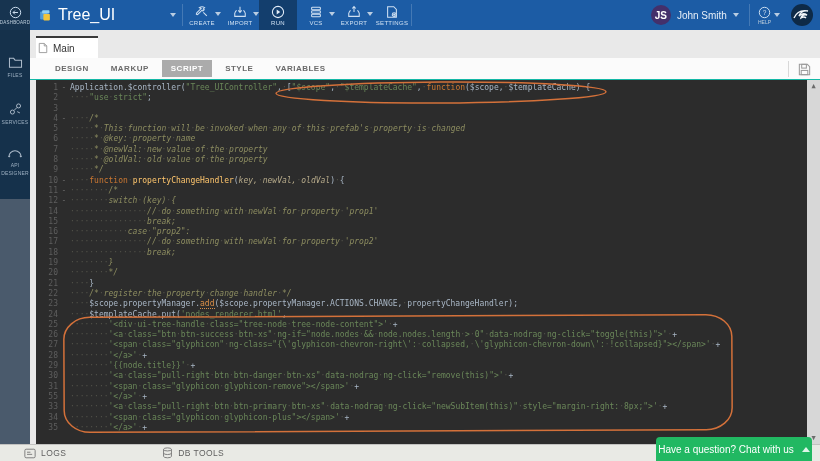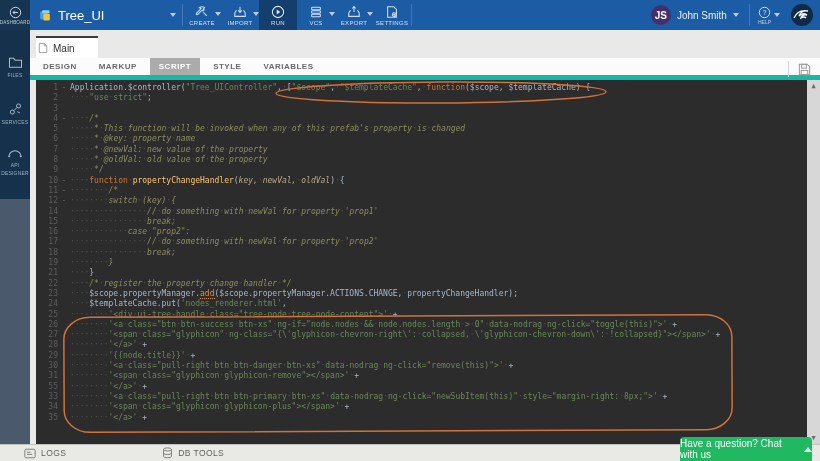--- a/index.html
+++ b/index.html
@@ -6,21 +6,21 @@
   html,body { width:820px; height:461px; overflow:hidden; }
   body { font-family:"Liberation Sans", sans-serif; position:relative; background:#e9e9e9; }
 
   
   .topbar { position:absolute; top:0; left:0; width:820px; height:30px;
             background:#1c5ca5; display:flex; align-items:stretch; color:#d7e5f4; z-index:10; }
   .dash-block { width:30px; background:#173450; display:flex; flex-direction:column;
                 align-items:center; justify-content:center; gap:1px; cursor:pointer; }
   .dash-block .lbl { font-size:4.5px; color:#bfcfdd; letter-spacing:.2px; }
   .project-block { display:flex; align-items:center; gap:6px; padding:0 8px; width:152px; position:relative; cursor:pointer; }
-  .project-name { font-size:13px; color:#fff; }
+  .project-name { font-size:16px; color:#fff; }
   .caret { width:0; height:0; border-left:3.5px solid transparent; border-right:3.5px solid transparent;
            border-top:4px solid #b9cde2; display:inline-block; }
   .project-block .caret { position:absolute; right:6px; }
   .tb-div { width:1px; background:rgba(255,255,255,.18); margin:4px 0; }
   .menu-item { width:38px; display:flex; flex-direction:column; align-items:center;
                justify-content:center; gap:1px; position:relative; cursor:pointer; }
   .menu-item .lbl { font-size:6px; color:#cfe0f2; letter-spacing:.3px; }
   .menu-item .caret { position:absolute; right:0px; top:12px; }
   .menu-item.active { background:#133e6d; }
   .tb-spacer { flex:1; }
@@ -41,22 +41,22 @@
                margin-bottom:22px; cursor:pointer; width:30px; }
   .side-item .lbl { font-size:5px; color:#9db0c2; text-align:center; line-height:1.5; letter-spacing:.2px; }
   .side-rest { flex:1; background:#4a5a6c; }
 
   
   .content { position:absolute; left:30px; top:30px; right:0; bottom:17px; background:#e9e9e9; }
   .tabrow { height:28px; display:flex; align-items:flex-end; padding-left:6px; }
   .tab { background:#fff; border-top:2px solid #3a3a3a; height:22px; min-width:62px;
          display:flex; align-items:center; gap:5px; padding:0 2px; cursor:pointer; }
   .tab .lbl { font-size:10px; color:#333; }
-  .subtabrow { height:22px; background:#fbfbfb; border-bottom:5px solid #14b8a6;
-               display:flex; align-items:center; padding-left:4px; position:relative; }
+  .subtabrow { height:22px; background:#fbfbfb; border-bottom:1px solid #14b8a6;
+               display:flex; align-items:center; padding-left:16px; position:relative; }
   .subtab { font-size:8px; font-weight:bold; color:#6a6a6a; letter-spacing:.5px;
             padding:4px 9px; margin-right:4px; cursor:pointer; }
   .subtab.active { background:#ababab; color:#fff; }
   .save-wrap { position:absolute; right:8px; top:0; height:22px; display:flex; align-items:center;
                gap:8px; }
   .save-div { width:1px; height:16px; background:#d8d8d8; }
 
   
   .editor { position:absolute; left:6px; right:13px; top:50px; bottom:0;
             background:#2c2c2c; overflow:hidden; font-family:"DejaVu Sans Mono", monospace;
@@ -82,21 +82,21 @@
 
   
   .bottombar { position:absolute; left:0; right:0; bottom:0; height:17px; background:#e9eae5;
                border-top:1px solid #c2c2c0; display:flex; align-items:center; gap:0; z-index:20; }
   .bb-item { display:flex; align-items:center; gap:5px; cursor:pointer; }
   .bb-item .lbl { font-size:8.5px; color:#5f5f5f; letter-spacing:.4px; }
   .bb-logs { margin-left:24px; }
   .bb-db { margin-left:96px; }
 
   
-  .chat-btn { position:absolute; right:8px; bottom:0; width:132px; height:24px; background:#21b862;
+  .chat-btn { position:absolute; right:8px; bottom:0; width:156px; height:24px; background:#21b862;
               border-radius:4px 4px 0 0; display:flex; align-items:center; justify-content:center;
               gap:8px; z-index:40; cursor:pointer; }
   .chat-btn .lbl { color:#fff; font-size:10px; }
   .chat-chevron { width:0; height:0; border-left:4px solid transparent; border-right:4px solid transparent;
                   border-bottom:5px solid #dff5e8; }
 
   
   .annotations { position:absolute; left:0; top:0; z-index:50; pointer-events:none; }
   .annotations * { fill:none; stroke:#d4713a; stroke-width:1.5; }
 
@@ -294,20 +294,21 @@
         <div class="code-line"><span class="gutter-num">9</span><span class="gutter-fold"></span><span class="code-text"><span class="ws">·····</span><span class="sg-c">*/</span></span></div>
         <div class="code-line"><span class="gutter-num">10</span><span class="gutter-fold">-</span><span class="code-text"><span class="ws">····</span><span class="sg-k">function</span><span class="ws">·</span><span class="sg-f">propertyChangeHandler</span><span class="sg-p">(</span><span class="sg-i">key,</span><span class="ws">·</span><span class="sg-i">newVal,</span><span class="ws">·</span><span class="sg-i">oldVal</span><span class="sg-p">)</span><span class="ws">·</span><span class="sg-p">{</span></span></div>
         <div class="code-line"><span class="gutter-num">11</span><span class="gutter-fold">-</span><span class="code-text"><span class="ws">········</span><span class="sg-c">/*</span></span></div>
         <div class="code-line"><span class="gutter-num">12</span><span class="gutter-fold">-</span><span class="code-text"><span class="ws">········</span><span class="sg-c">switch</span><span class="ws">·</span><span class="sg-c">(key)</span><span class="ws">·</span><span class="sg-c">{</span></span></div>
         <div class="code-line"><span class="gutter-num">14</span><span class="gutter-fold"></span><span class="code-text"><span class="ws">················</span><span class="sg-c">//</span><span class="ws">·</span><span class="sg-c">do</span><span class="ws">·</span><span class="sg-c">something</span><span class="ws">·</span><span class="sg-c">with</span><span class="ws">·</span><span class="sg-c">newVal</span><span class="ws">·</span><span class="sg-c">for</span><span class="ws">·</span><span class="sg-c">property</span><span class="ws">·</span><span class="sg-c">'prop1'</span></span></div>
         <div class="code-line"><span class="gutter-num">15</span><span class="gutter-fold"></span><span class="code-text"><span class="ws">················</span><span class="sg-c">break;</span></span></div>
         <div class="code-line"><span class="gutter-num">16</span><span class="gutter-fold"></span><span class="code-text"><span class="ws">············</span><span class="sg-c">case</span><span class="ws">·</span><span class="sg-c">"prop2":</span></span></div>
         <div class="code-line"><span class="gutter-num">17</span><span class="gutter-fold"></span><span class="code-text"><span class="ws">················</span><span class="sg-c">//</span><span class="ws">·</span><span class="sg-c">do</span><span class="ws">·</span><span class="sg-c">something</span><span class="ws">·</span><span class="sg-c">with</span><span class="ws">·</span><span class="sg-c">newVal</span><span class="ws">·</span><span class="sg-c">for</span><span class="ws">·</span><span class="sg-c">property</span><span class="ws">·</span><span class="sg-c">'prop2'</span></span></div>
         <div class="code-line"><span class="gutter-num">18</span><span class="gutter-fold"></span><span class="code-text"><span class="ws">················</span><span class="sg-c">break;</span></span></div>
         <div class="code-line"><span class="gutter-num">19</span><span class="gutter-fold"></span><span class="code-text"><span class="ws">········</span><span class="sg-c">}</span></span></div>
+        <div class="code-line"><span class="gutter-num">20</span><span class="gutter-fold"></span><span class="code-text"><span class="ws">········</span><span class="sg-c">*/</span></span></div>
         <div class="code-line"><span class="gutter-num">21</span><span class="gutter-fold"></span><span class="code-text"><span class="ws">····</span><span class="sg-p">}</span></span></div>
         <div class="code-line"><span class="gutter-num">22</span><span class="gutter-fold"></span><span class="code-text"><span class="ws">····</span><span class="sg-c">/*</span><span class="ws">·</span><span class="sg-c">register</span><span class="ws">·</span><span class="sg-c">the</span><span class="ws">·</span><span class="sg-c">property</span><span class="ws">·</span><span class="sg-c">change</span><span class="ws">·</span><span class="sg-c">handler</span><span class="ws">·</span><span class="sg-c">*/</span></span></div>
         <div class="code-line"><span class="gutter-num">23</span><span class="gutter-fold"></span><span class="code-text"><span class="ws">····</span><span class="sg-p">$scope.propertyManager.</span><span class="sg-e">add</span><span class="sg-p">($scope.propertyManager.ACTIONS.CHANGE,</span><span class="ws">·</span><span class="sg-p">propertyChangeHandler);</span></span></div>
         <div class="code-line"><span class="gutter-num">24</span><span class="gutter-fold"></span><span class="code-text"><span class="ws">····</span><span class="sg-p">$templateCache.put(</span><span class="sg-s">'nodes_renderer.html'</span><span class="sg-p">,</span></span></div>
         <div class="code-line"><span class="gutter-num">25</span><span class="gutter-fold"></span><span class="code-text"><span class="ws">········</span><span class="sg-s">'&lt;div</span><span class="ws">·</span><span class="sg-s">ui-tree-handle</span><span class="ws">·</span><span class="sg-s">class="tree-node</span><span class="ws">·</span><span class="sg-s">tree-node-content"&gt;'</span><span class="ws">·</span><span class="sg-p">+</span></span></div>
         <div class="code-line"><span class="gutter-num">26</span><span class="gutter-fold"></span><span class="code-text"><span class="ws">········</span><span class="sg-s">'&lt;a</span><span class="ws">·</span><span class="sg-s">class="btn</span><span class="ws">·</span><span class="sg-s">btn-success</span><span class="ws">·</span><span class="sg-s">btn-xs"</span><span class="ws">·</span><span class="sg-s">ng-if="node.nodes</span><span class="ws">·</span><span class="sg-s">&amp;&amp;</span><span class="ws">·</span><span class="sg-s">node.nodes.length</span><span class="ws">·</span><span class="sg-s">&gt;</span><span class="ws">·</span><span class="sg-s">0"</span><span class="ws">·</span><span class="sg-s">data-nodrag</span><span class="ws">·</span><span class="sg-s">ng-click="toggle(this)"&gt;'</span><span class="ws">·</span><span class="sg-p">+</span></span></div>
         <div class="code-line"><span class="gutter-num">27</span><span class="gutter-fold"></span><span class="code-text"><span class="ws">········</span><span class="sg-s">'&lt;span</span><span class="ws">·</span><span class="sg-s">class="glyphicon"</span><span class="ws">·</span><span class="sg-s">ng-class="{\'glyphicon-chevron-right\':</span><span class="ws">·</span><span class="sg-s">collapsed,</span><span class="ws">·</span><span class="sg-s">\'glyphicon-chevron-down\':</span><span class="ws">·</span><span class="sg-s">!collapsed}"&gt;&lt;/span&gt;'</span><span class="ws">·</span><span class="sg-p">+</span></span></div>
         <div class="code-line"><span class="gutter-num">28</span><span class="gutter-fold"></span><span class="code-text"><span class="ws">········</span><span class="sg-s">'&lt;/a&gt;'</span><span class="ws">·</span><span class="sg-p">+</span></span></div>
         <div class="code-line"><span class="gutter-num">29</span><span class="gutter-fold"></span><span class="code-text"><span class="ws">········</span><span class="sg-s">'{{node.title}}'</span><span class="ws">·</span><span class="sg-p">+</span></span></div>
         <div class="code-line"><span class="gutter-num">30</span><span class="gutter-fold"></span><span class="code-text"><span class="ws">········</span><span class="sg-s">'&lt;a</span><span class="ws">·</span><span class="sg-s">class="pull-right</span><span class="ws">·</span><span class="sg-s">btn</span><span class="ws">·</span><span class="sg-s">btn-danger</span><span class="ws">·</span><span class="sg-s">btn-xs"</span><span class="ws">·</span><span class="sg-s">data-nodrag</span><span class="ws">·</span><span class="sg-s">ng-click="remove(this)"&gt;'</span><span class="ws">·</span><span class="sg-p">+</span></span></div>

